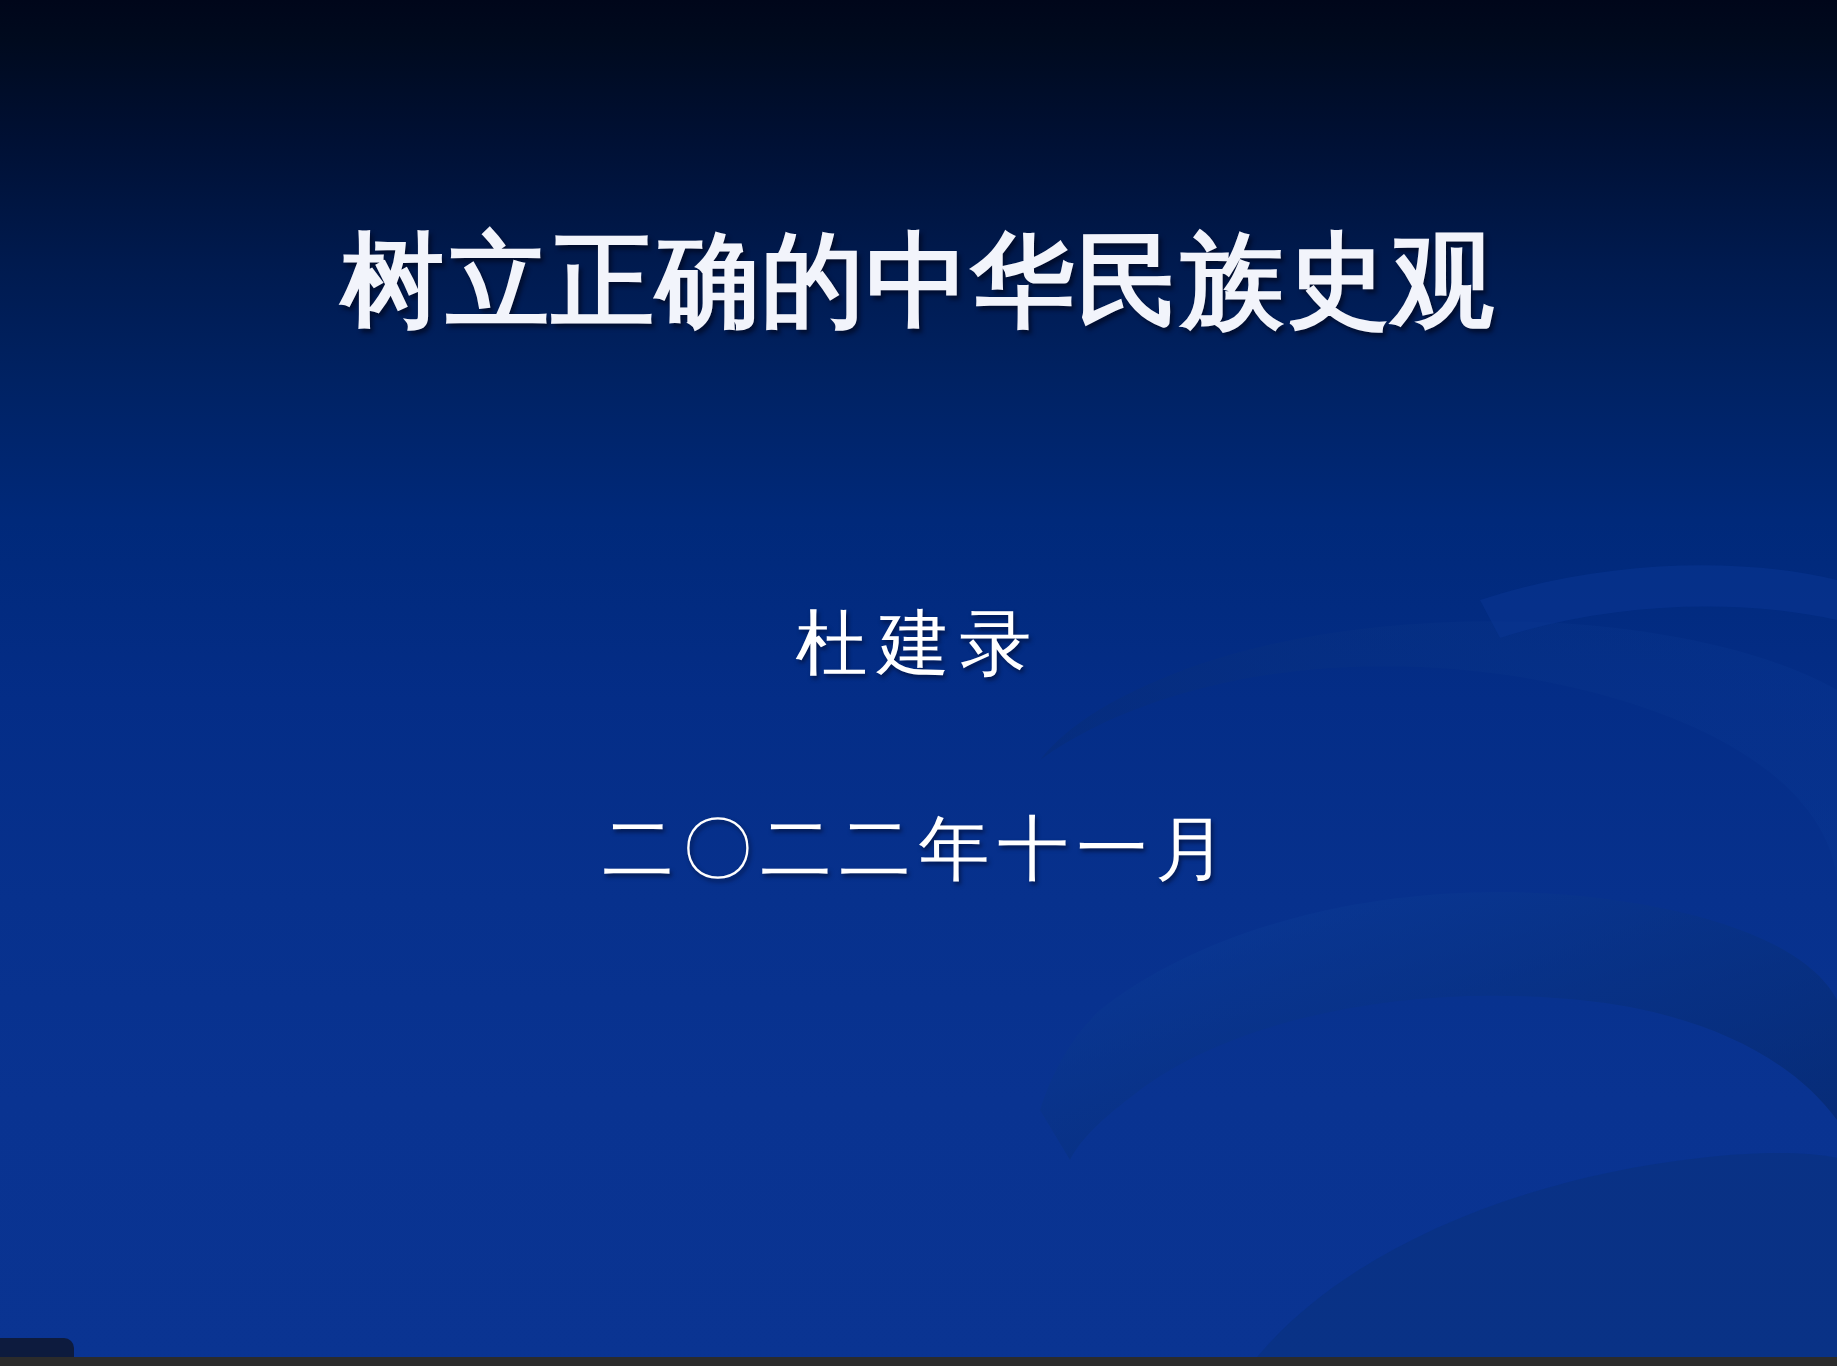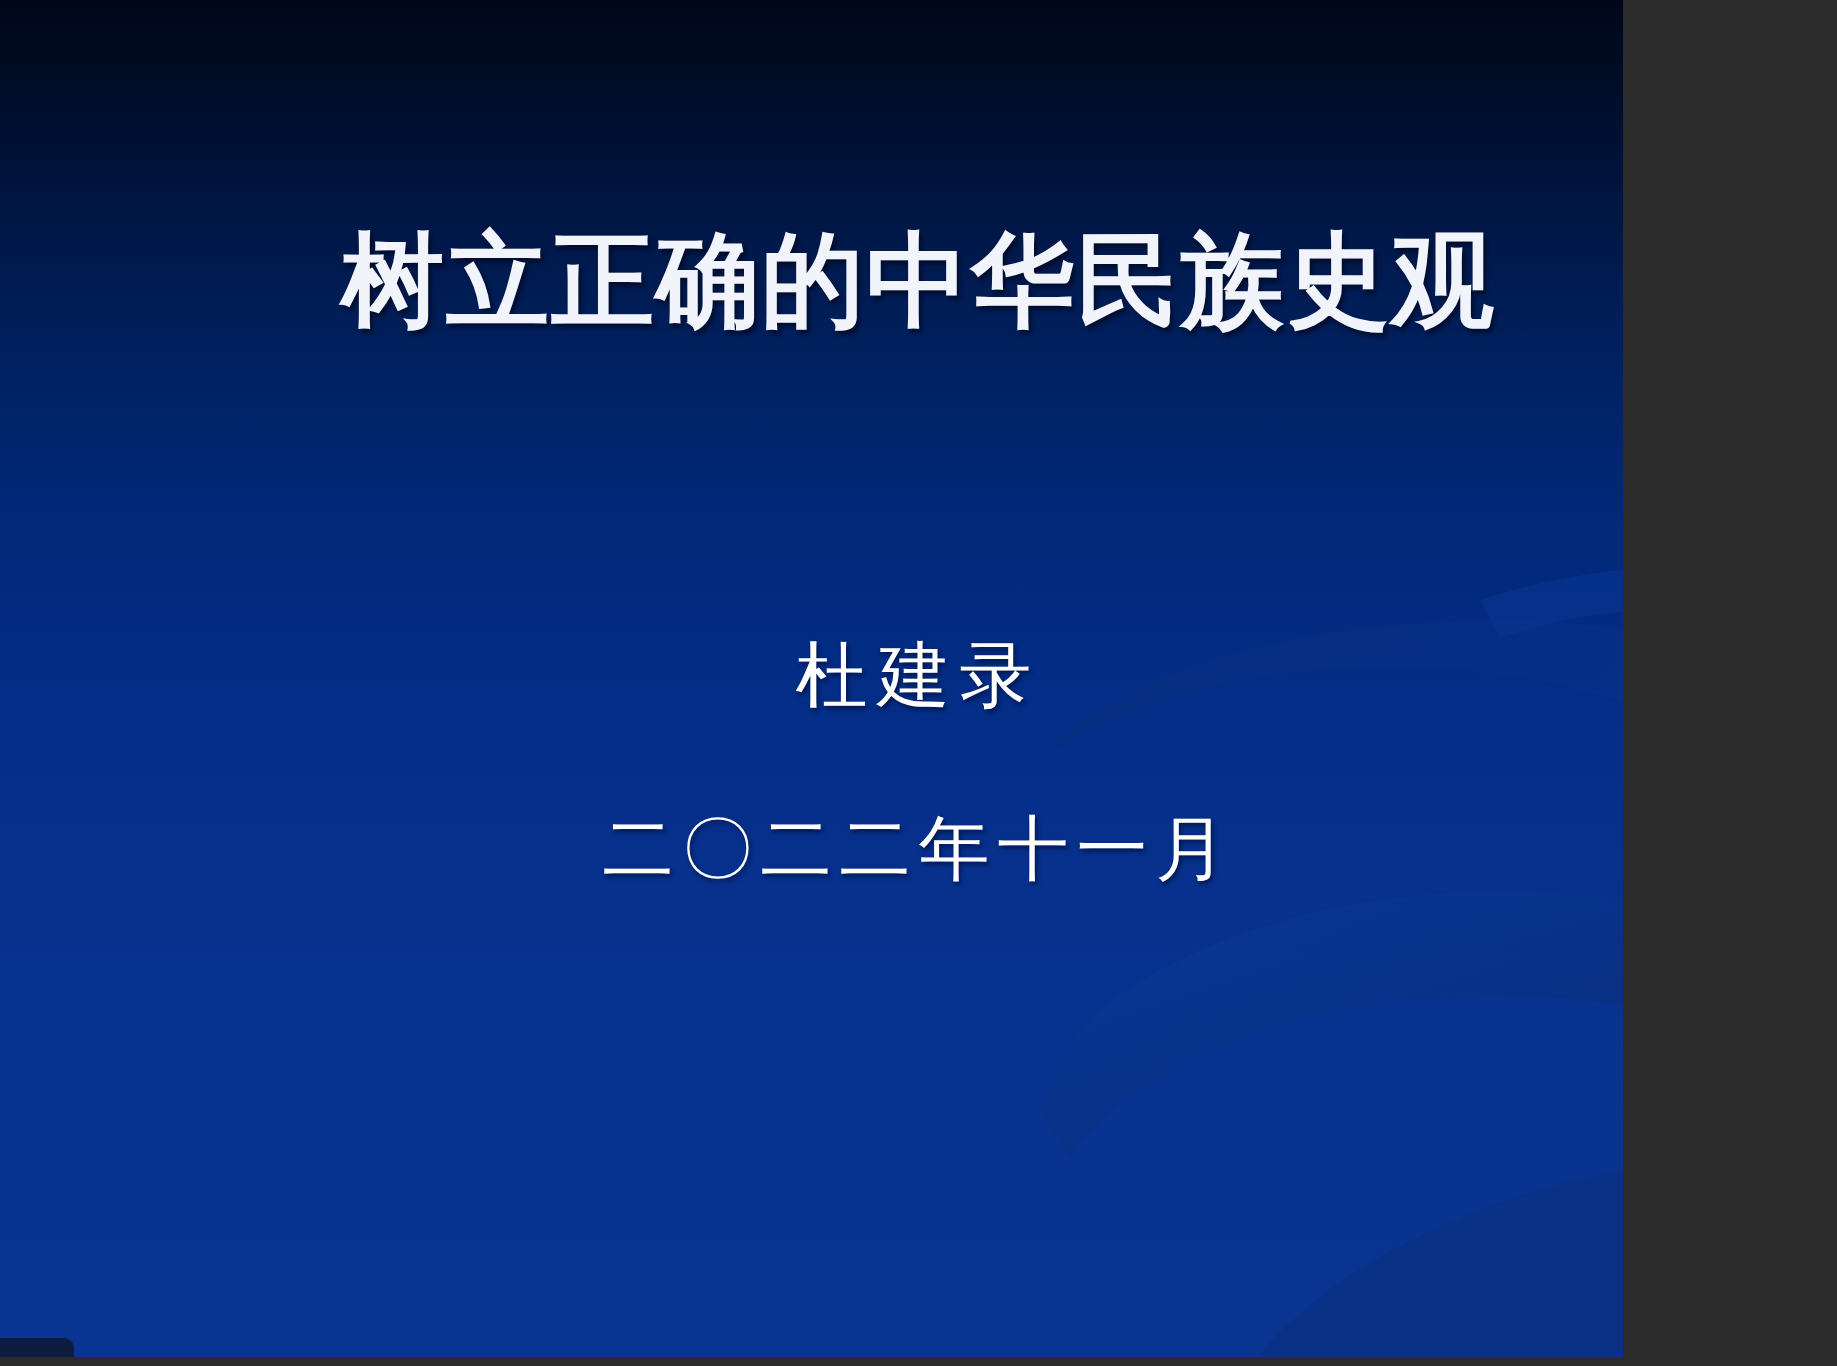--- a/index.html
+++ b/index.html
@@ -3,21 +3,21 @@
 <meta charset="utf-8">
 <style>
   html, body {
     margin: 0;
     padding: 0;
     background: #2b2b2b;
   }
 
   #slide-root {
     position: relative;
-    width: 1623px;
+    width: 1837px;
     height: 1366px;
     overflow: hidden;
     font-family: "Liberation Sans", "DejaVu Sans", sans-serif;
     background: #0a3492;
   }
 
   
   .bg-gradient {
     position: absolute;
     left: 0;
@@ -69,21 +69,20 @@
     white-space: nowrap;
   }
 
   
   .author-block {
     position: absolute;
     left: 0;
     top: 598px;
     width: 1837px;
     text-align: center;
-    margin-top: 32px;
   }
 
   .slide-author {
     display: inline-block;
     font-family: "DejaVu Sans", "Liberation Sans", sans-serif;
     font-size: 72px;
     line-height: 1.25;
     font-weight: 300;
     color: #ffffff;
     letter-spacing: 10px;

